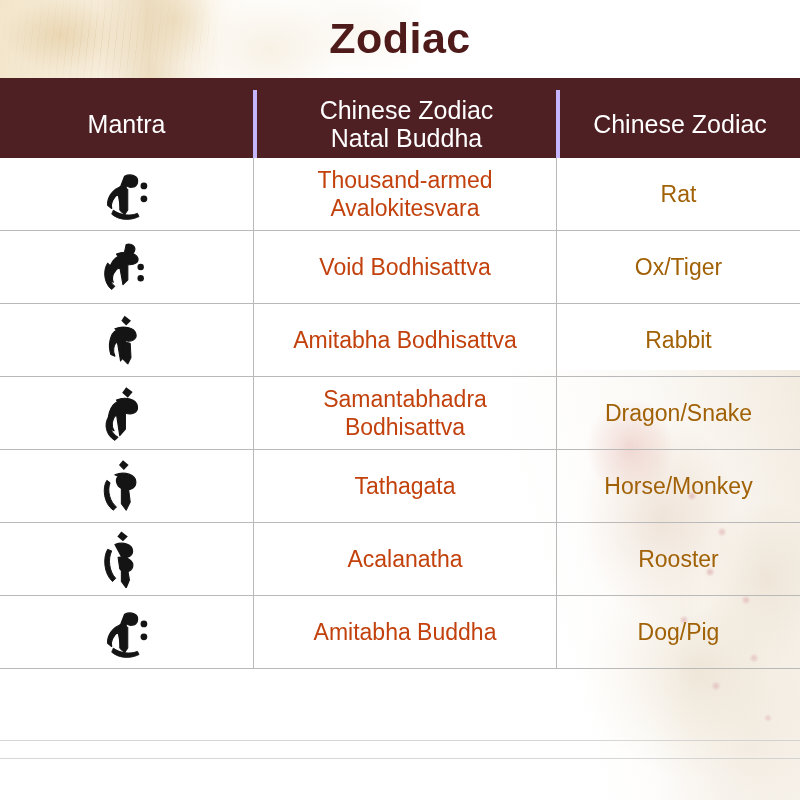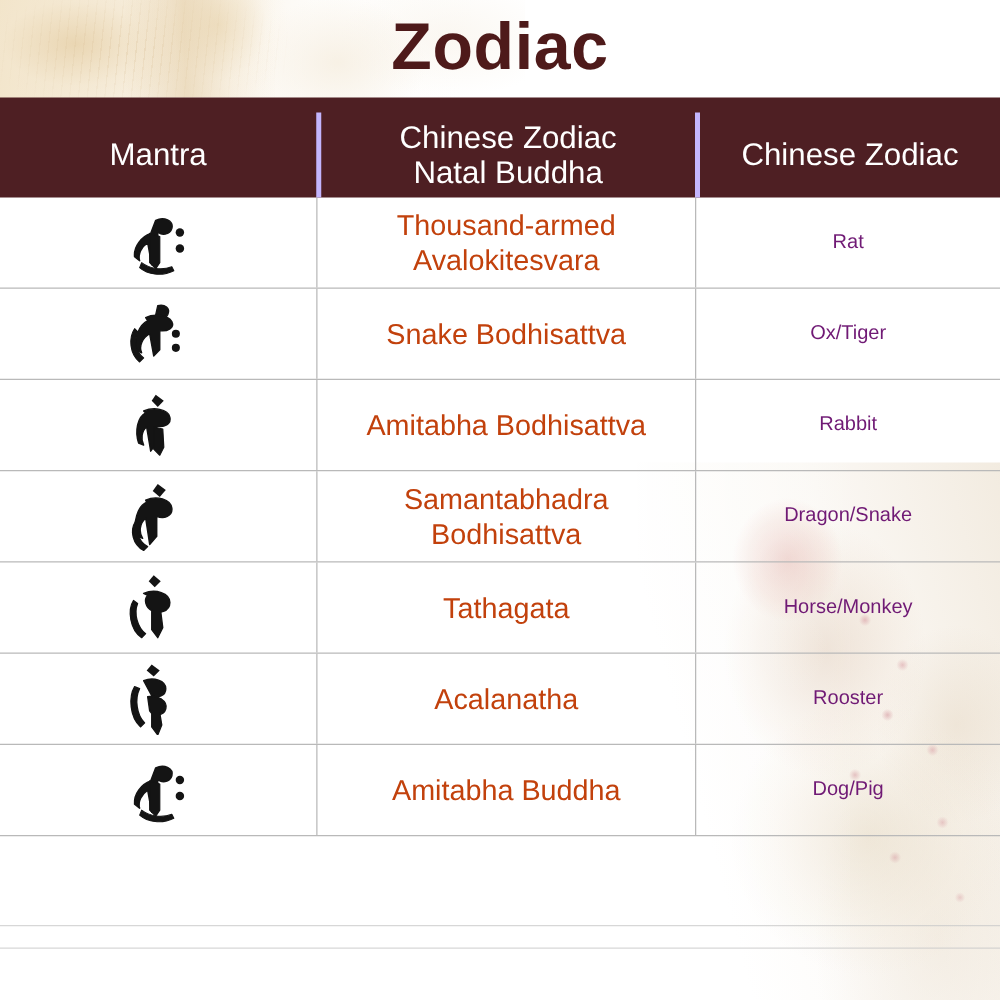--- a/index.html
+++ b/index.html
@@ -83,21 +83,21 @@
     width: 230px; height: 470px;
     background: linear-gradient(90deg, rgba(255,255,255,0.88) 0%, rgba(255,255,255,0.30) 45%, rgba(255,255,255,0.05) 100%);
   }
 
   
   .title {
     position: absolute;
     left: 0; top: 8px;
     width: 800px;
     text-align: center;
-    font-size: 53px;
+    font-size: 43px;
     font-weight: bold;
     color: #4E1A1A;
     letter-spacing: 0.5px;
     line-height: 60px;
   }
 
   
   .table {
     position: absolute;
     left: 0;
@@ -155,22 +155,22 @@
   }
   .glyph-svg { display: block; }
 
   .buddha-text {
     color: #c2410c;
     font-size: 23px;
     line-height: 28px;
     padding: 0 8px;
   }
   .zodiac-text {
-    color: #701a75;
-    font-size: 16px;
+    color: #a16207;
+    font-size: 23px;
     line-height: 28px;
     padding: 0 4px;
     white-space: nowrap;
   }
 
   
   .tail-rule {
     position: absolute;
     left: 0;
     width: 800px;
@@ -236,21 +236,21 @@
               <svg class="glyph-svg" width="60" height="58" viewBox="0 0 58 72" aria-hidden="true">
                 <path d="M28 8 C35 6 41 11 38 17 C35 22 28 21 26 17 Z" fill="#141414" stroke="#141414" stroke-linejoin="round" stroke-width="1.3"></path>
                 <path d="M16 20 C24 16 38 17 42 24 C45 30 38 34 30 33 L30 52 L24 58 L20 36 C13 40 9 48 12 55 L6 52 C4 40 10 27 18 23 Z" fill="#141414" stroke="#141414" stroke-linejoin="round" stroke-width="1.4"></path>
                 <path d="M8 34 C4 42 6 54 14 60 L10 64 C0 56 -1 40 5 31 Z" fill="#141414" stroke="#141414" stroke-linejoin="round" stroke-width="1.2"></path>
                 <circle cx="46" cy="36" r="4" fill="#141414"></circle>
                 <circle cx="46" cy="50" r="4" fill="#141414"></circle>
               </svg>
             </span>
           </div>
           <div class="cell col-buddha">
-            <span class="buddha-text">Snake Bodhisattva</span>
+            <span class="buddha-text">Void Bodhisattva</span>
           </div>
           <div class="cell col-zodiac">
             <span class="zodiac-text">Ox/Tiger</span>
           </div>
         </div>
         <div class="trow">
           <div class="cell col-mantra">
             <span class="glyph">
               <svg class="glyph-svg" width="60" height="58" viewBox="0 0 58 72" aria-hidden="true">
                 <path d="M26 6 L34 12 L28 18 L22 12 Z" fill="#141414"></path>

